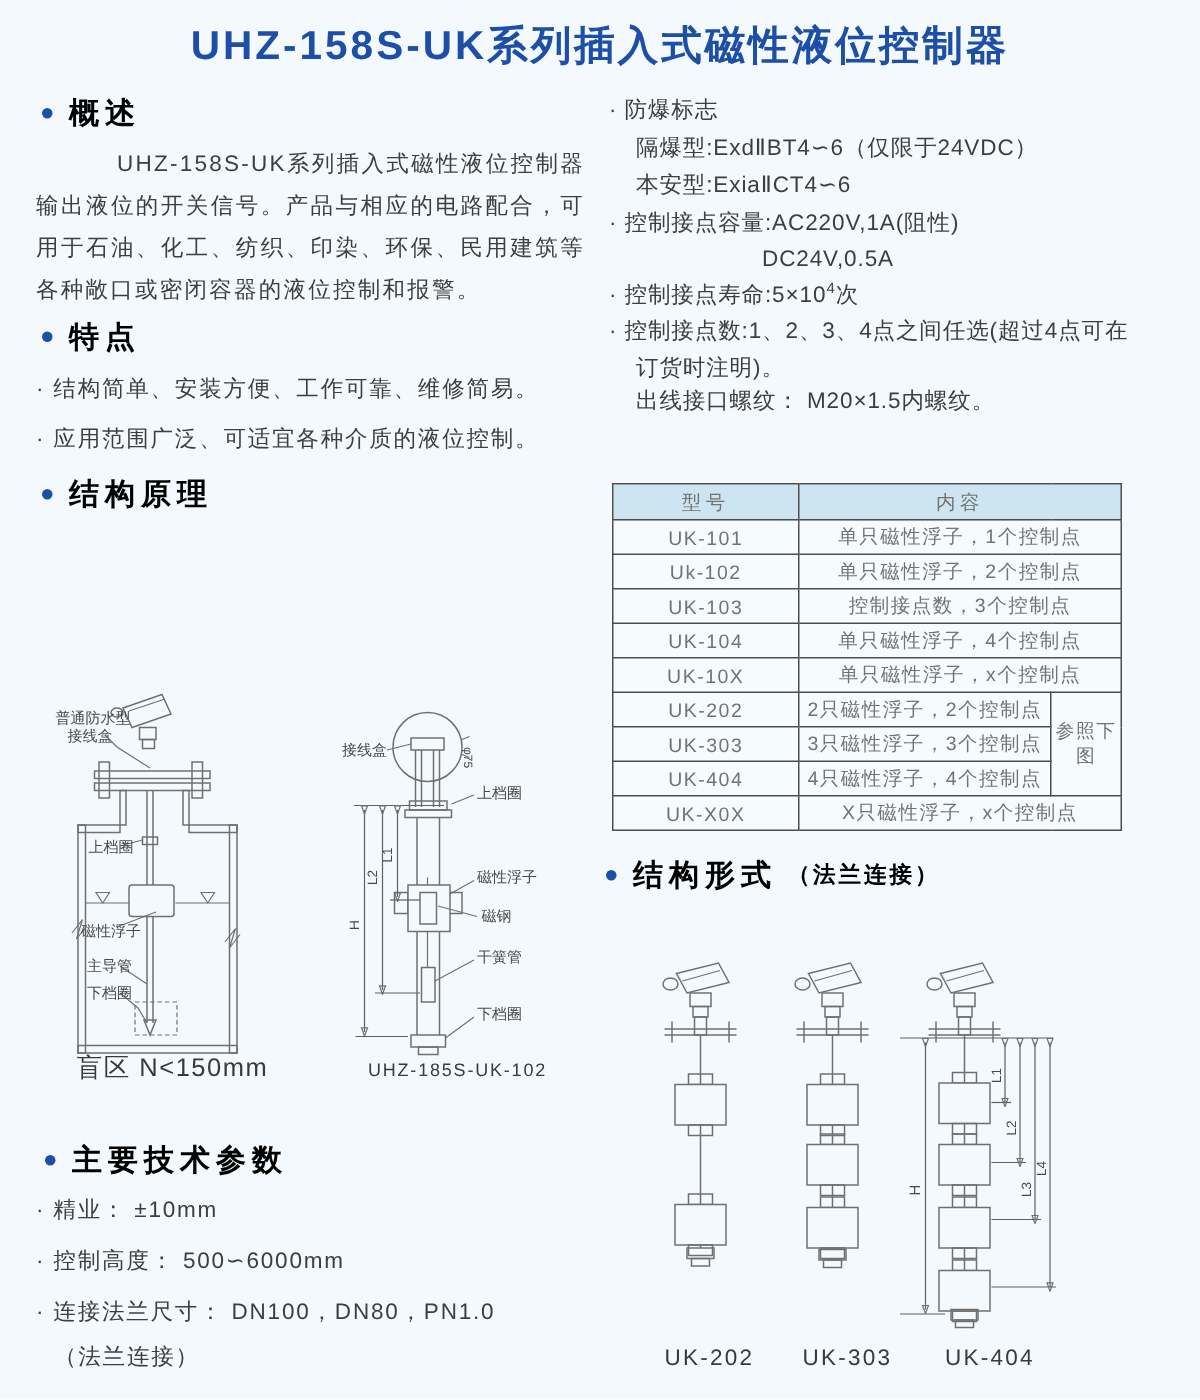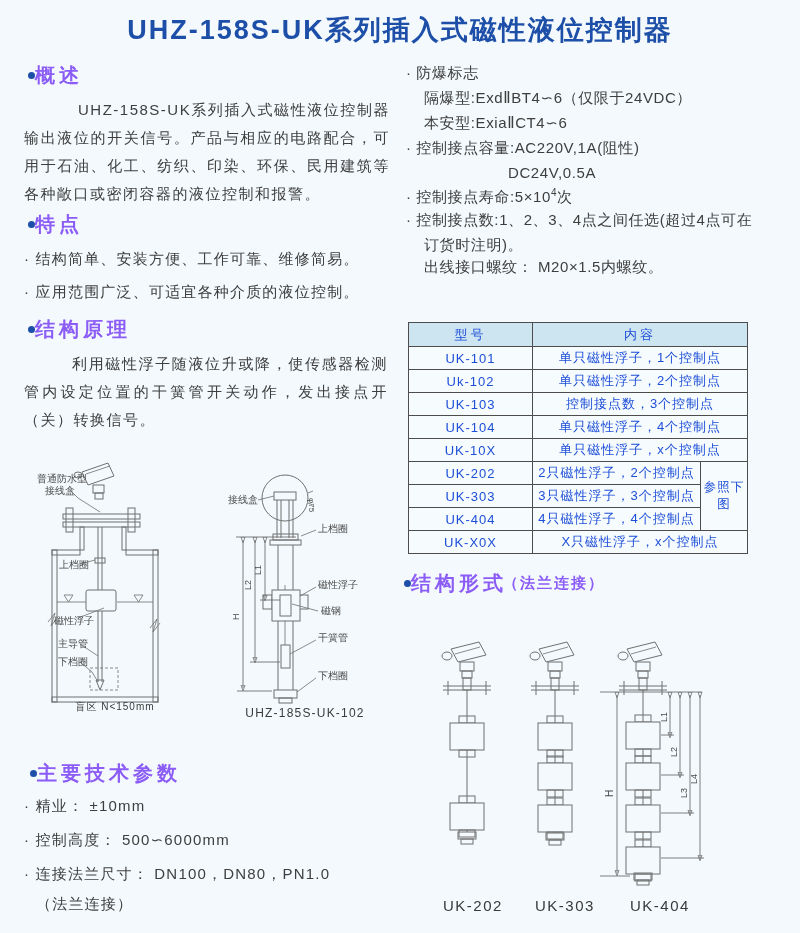--- a/index.html
+++ b/index.html
@@ -1,37 +1,37 @@
 <!DOCTYPE html>
 <html><head>
 <meta charset="utf-8">
 <style>
   html,body{margin:0;padding:0;background:#fff;}
   .page{position:relative;width:800px;height:933px;background:#f3f9fc;overflow:hidden;
         font-family:"Liberation Sans","DejaVu Sans",sans-serif;color:#3e3e3e;}
   .title{position:absolute;top:12px;left:0;width:100%;text-align:center;
          color:#1d4fa8;font-size:27px;font-weight:bold;letter-spacing:2px;}
-  .sec-head{position:absolute;display:flex;align-items:center;gap:0;
-            color:#8b5cf6;font-weight:bold;font-size:20px;letter-spacing:4px;}
+  .sec-head{position:absolute;display:flex;align-items:center;gap:11px;
+            color:#000000;font-weight:bold;font-size:20px;letter-spacing:4px;}
   .sec-head .dot{width:7px;height:7px;border-radius:50%;background:#1d4fa8;flex:0 0 auto;}
   .sec-head .suffix{font-size:15px;letter-spacing:2px;font-weight:bold;}
   .para{position:absolute;font-size:15px;line-height:28px;letter-spacing:1.5px;
         text-align:justify;color:#3e3e3e;}
   .line{position:absolute;font-size:15px;letter-spacing:1.2px;white-space:nowrap;color:#3e3e3e;}
   .spec{letter-spacing:0.6px;}
   sup{font-size:10px;}
   table.sel{position:absolute;left:408px;top:322px;border-collapse:collapse;
-            font-size:13px;color:#1d4ed8;background:#f6fbfd;}
+            font-size:13px;color:#737373;background:#f6fbfd;}
   table.sel th,table.sel td{border:1px solid #4d4d4d;text-align:center;padding:0 2px;
             height:22px;letter-spacing:1px;font-weight:normal;}
   table.sel th{background:#cde4f1;height:23px;letter-spacing:3px;}
   td.ref{width:42px;font-size:12.5px;line-height:1.35;word-break:break-all;
          letter-spacing:0;padding:0 8px;}
   .svgbox{position:absolute;}
-  .cap{position:absolute;font-size:10px;letter-spacing:1px;color:#3a3a3a;white-space:nowrap;}
+  .cap{position:absolute;font-size:17px;letter-spacing:1px;color:#3a3a3a;white-space:nowrap;}
   .cap2{font-size:12px;letter-spacing:1.2px;}
   .mlabel{position:absolute;font-size:15px;letter-spacing:1.5px;color:#3a3a3a;white-space:nowrap;}
   svg{overflow:visible;}
   svg line,svg rect,svg polygon,svg polyline,svg path,svg circle,svg ellipse{
       stroke:#707070;stroke-width:1;fill:none;}
   svg text{fill:#4a4a4a;stroke:none;font-family:"Liberation Sans","DejaVu Sans",sans-serif;}
   .dim{stroke:#606060;stroke-width:0.8;}
   .thin{stroke-width:0.8;}
   .solidfill{fill:#f3f9fc;}
 </style>
@@ -52,21 +52,20 @@
     <span class="dot"></span>
     <span>特点</span>
   </div>
   <div class="line" style="left:24px;top:250px;">· 结构简单、安装方便、工作可靠、维修简易。</div>
   <div class="line" style="left:24px;top:283px;">· 应用范围广泛、可适宜各种介质的液位控制。</div>
 
   <div class="sec-head" style="left:28px;top:316px;">
     <span class="dot"></span>
     <span>结构原理</span>
   </div>
-  <div class="para" style="left:24px;top:350px;width:364px;text-indent:3.2em;">利用磁性浮子随液位升或降，使传感器检测管内设定位置的干簧管开关动作，发出接点开（关）转换信号。</div>
 
   <svg class="svgbox" style="left:20px;top:450px;" width="190" height="258" viewBox="0 0 190 258">
     <defs>
       <pattern id="hatchA" width="5" height="5" patternUnits="userSpaceOnUse" patternTransform="rotate(45)">
         <line x1="0" y1="0" x2="0" y2="5" stroke="#9a9a9a" stroke-width="1"></line>
       </pattern>
     </defs>
     <g>
 
       <ellipse cx="58" cy="25" rx="4" ry="3"></ellipse>

